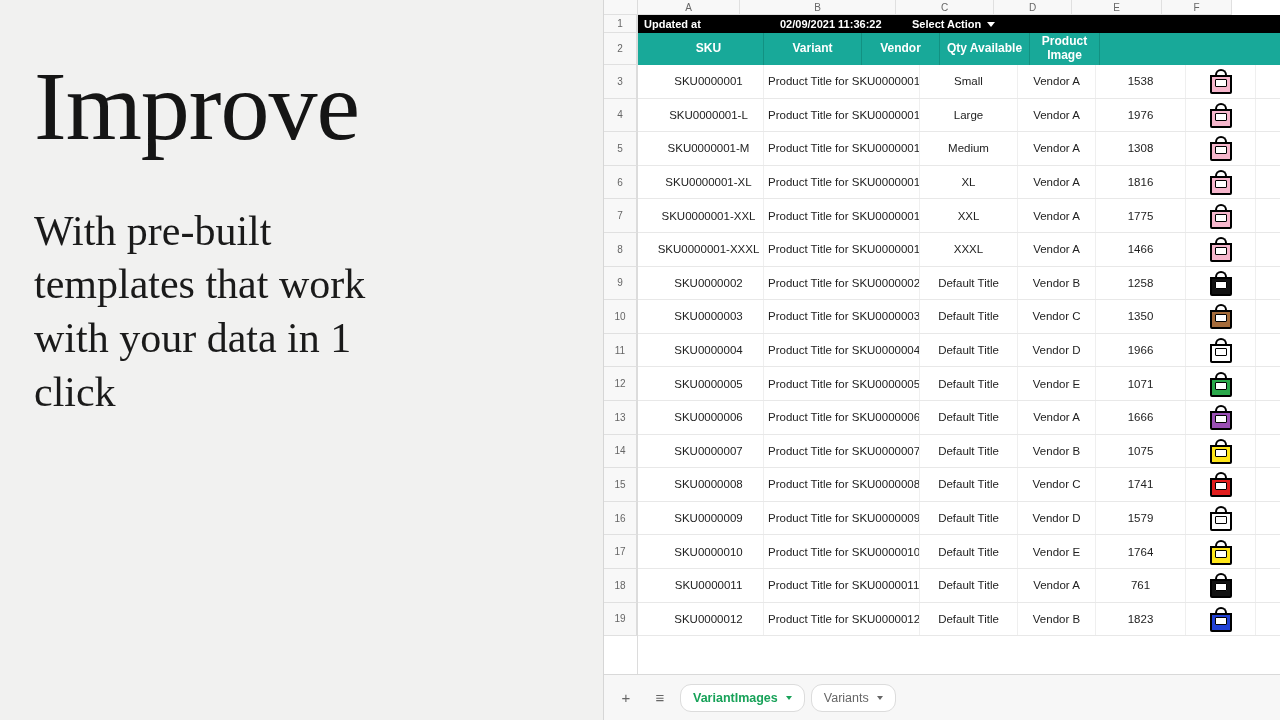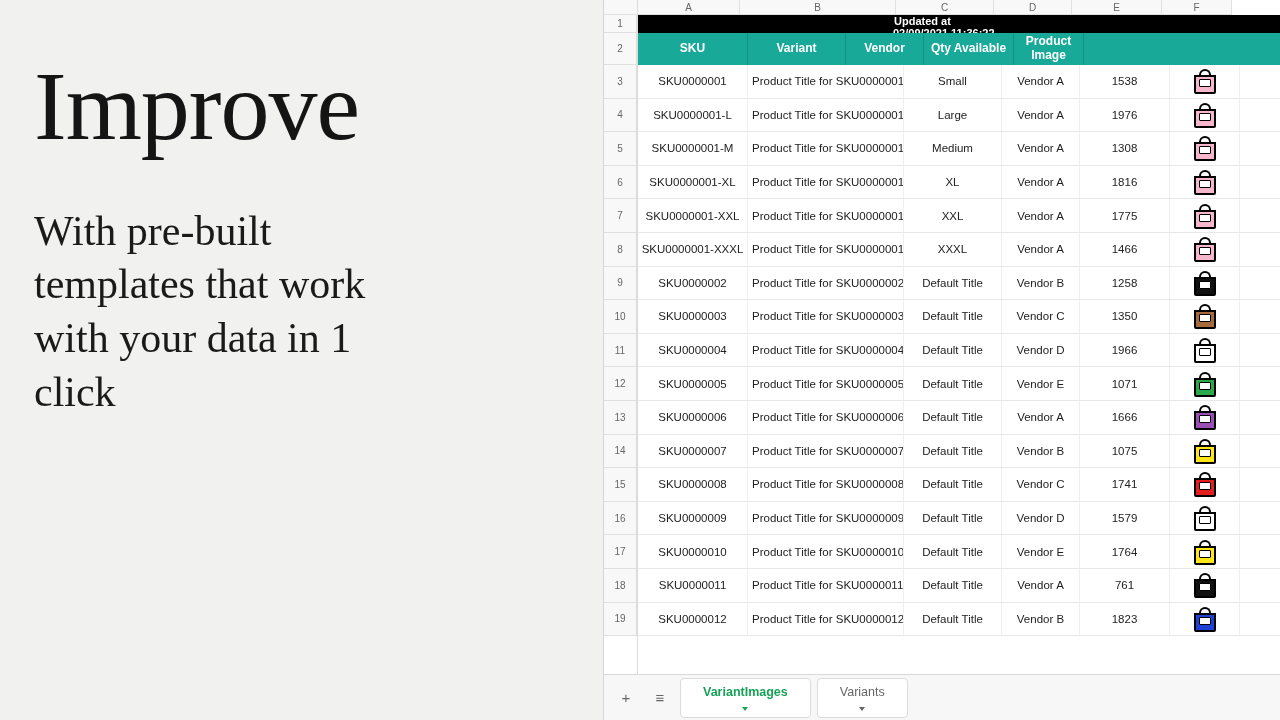--- a/index.html
+++ b/index.html
@@ -8,40 +8,40 @@
   .left-pane { width: 604px; padding: 50px 36px 0 34px; display: flex; flex-direction: column; justify-content: flex-start; }
   .headline { font-family: Georgia, 'Times New Roman', serif; font-size: 98px; line-height: 1.15; font-weight: 500; color: #151515; letter-spacing: -1px; margin-bottom: 42px; }
   .subtext { font-family: Georgia, 'Times New Roman', serif; font-size: 42px; line-height: 1.28; color: #1a1a1a; max-width: 390px; }
   .spreadsheet { position: relative; width: 676px; height: 720px; background: #fff; box-shadow: -1px 0 0 #d6d6d6; display: flex; flex-direction: column; }
   .sheet-wrap { display: flex; flex: 1; overflow: hidden; }
   .row-head-col { width: 34px; display: flex; flex-direction: column; border-right: 1px solid #dcdcdc; }
   .corner-cell, .row-head { background: #f8f8f8; border-bottom: 1px solid #e0e0e0; border-right: 1px solid #dcdcdc; color: #666; font-size: 10px; display: flex; align-items: center; justify-content: center; }
   .col-headers { display: flex; height: 15px; }
   .col-headers .ch { background: #f8f8f8; border-right: 1px solid #e0e0e0; border-bottom: 1px solid #e0e0e0; color: #666; font-size: 10px; display: flex; align-items: center; justify-content: center; }
   .grid { flex: 1; display: flex; flex-direction: column; }
-  .top-bar { height: 18px; background: #000; color: #fff; display: flex; align-items: center; font-size: 11px; font-weight: bold; flex-direction: column; }
+  .top-bar { height: 18px; background: #000; color: #fff; display: flex; align-items: center; font-size: 11px; font-weight: bold; }
   .top-bar .ub { padding-left: 6px; width: 142px; }
   .top-bar .ts { width: 132px; }
   .top-bar .sel { display: flex; align-items: center; gap: 6px; cursor: pointer; }
   .tri-down { width: 0; height: 0; border-left: 4px solid transparent; border-right: 4px solid transparent; border-top: 5px solid #fff; }
   .header-row { display: flex; height: 32px; background: #18a999; color: #fff; font-weight: bold; font-size: 12px; }
   .header-row .hc { display: flex; align-items: center; justify-content: center; border-right: 1px solid #129182; text-align: center; line-height: 1.15; }
   .data-rows { flex: 1; display: flex; flex-direction: column; }
   .data-row { display: flex; height: 33.6px; border-bottom: 1px solid #e8e8e8; font-size: 11.5px; color: #222; align-items: center; }
   .data-row .dc { display: flex; align-items: center; justify-content: center; border-right: 1px solid #efefef; height: 100%; white-space: nowrap; overflow: hidden; }
   .dc.title { justify-content: flex-start; padding-left: 4px; }
-  .wA { width: 110px; } .wB { width: 156px; } .wC { width: 98px; } .wD { width: 78px; } .wE { width: 90px; } .wF { width: 70px; }
+  .wA { width: 110px; margin-left: 16px; } .wB { width: 156px; } .wC { width: 98px; } .wD { width: 78px; } .wE { width: 90px; } .wF { width: 70px; }
   .row-head { height: 33.6px; }
   .row-head.r1 { height: 18px; } .row-head.r2 { height: 32px; }
   .bag { width: 24px; height: 26px; position: relative; display: flex; align-items: flex-end; justify-content: center; }
   .bag-body { width: 22px; height: 19px; border: 2px solid #000; border-radius: 0 0 2px 2px; position: relative; }
   .bag-handle { width: 12px; height: 8px; border: 2px solid #000; border-bottom: none; border-radius: 8px 8px 0 0; position: absolute; top: -8px; left: 3px; background: transparent; }
   .bag-tag { position: absolute; top: 2px; left: 3px; width: 12px; height: 8px; border: 1.5px solid #000; background: #fff; border-radius: 1px; }
   .tab-bar { height: 46px; border-top: 1px solid #d9d9d9; background: #f7f7f7; display: flex; align-items: center; padding: 0 8px; gap: 6px; }
-  .tab-btn { padding: 6px 22px; background: #fff; border: 1px solid #dcdcdc; border-radius: 4px; font-size: 12.5px; display: flex; align-items: center; gap: 8px; cursor: pointer; flex-direction: column; }
+  .tab-btn { padding: 6px 12px; background: #fff; border: 1px solid #dcdcdc; border-radius: 11px; font-size: 12.5px; display: flex; align-items: center; gap: 8px; cursor: pointer; }
   .tab-btn.active { color: #18a259; font-weight: 600; }
   .tab-btn.inactive { color: #666; text-align: center; }
   .icon-btn { width: 28px; height: 28px; display: flex; align-items: center; justify-content: center; color: #666; cursor: pointer; font-size: 15px; }
   .tri-sm { width: 0; height: 0; border-left: 3.5px solid transparent; border-right: 3.5px solid transparent; border-top: 4.5px solid currentColor; }
   .corner-cell { height: 15px; width: 34px; }
 </style>
 </head>
 <body>
 
 <div class="container">

